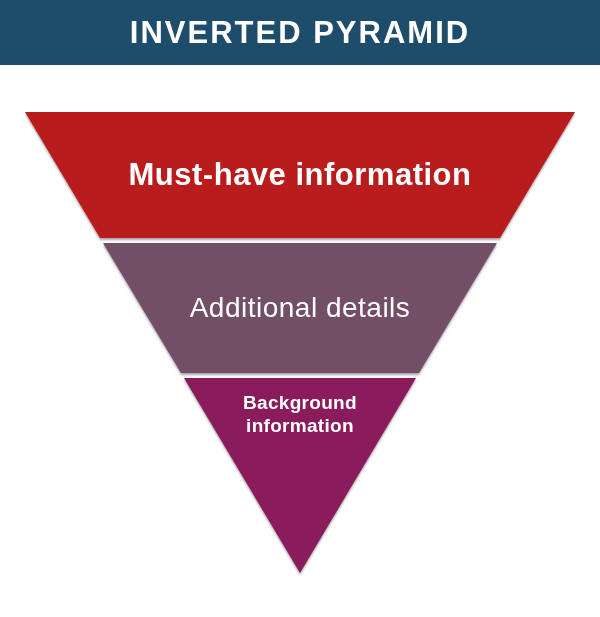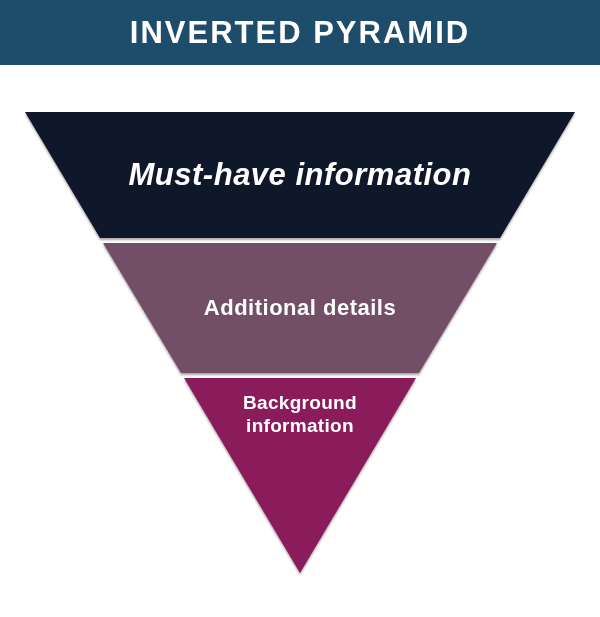--- a/index.html
+++ b/index.html
@@ -59,22 +59,22 @@
     font-weight: 700;
     letter-spacing: 0.5px;
   }
   .wrap-mid { top: 243px; height: 130px; }
   .sec-mid {
     height: 130px;
     align-items: center;
     clip-path: polygon(103px 0, 497px 0, 419px 130px, 181px 130px);
   }
   .sec-mid .sec-label {
-    font-size: 22px;
-    font-weight: 700;
+    font-size: 28px;
+    font-weight: 400;
     letter-spacing: 0.5px;
   }
   .wrap-bottom { top: 378px; height: 195px; }
   .sec-bottom {
     height: 195px;
     align-items: flex-start;
     padding-top: 0;
     clip-path: polygon(184px 0, 416px 0, 300px 195px);
   }
   .sec-bottom .sec-label {
@@ -90,21 +90,21 @@
 </head>
 <body>
 
 <div class="canvas">
 
   <header class="header" style="background-color: rgb(30, 77, 107);">
     <h1 class="title">INVERTED PYRAMID</h1>
   </header>
 
   <div class="sec-wrap wrap-top">
-    <div class="sec sec-top" style="background-color: #0f172a; font-style: italic;">
+    <div class="sec sec-top" style="background-color: #b91c1c;">
       <span class="sec-label">Must-have information</span>
     </div>
   </div>
 
   <div class="sec-wrap wrap-mid">
     <div class="sec sec-mid" style="background-color: rgb(115, 78, 103);">
       <span class="sec-label">Additional details</span>
     </div>
   </div>
 

